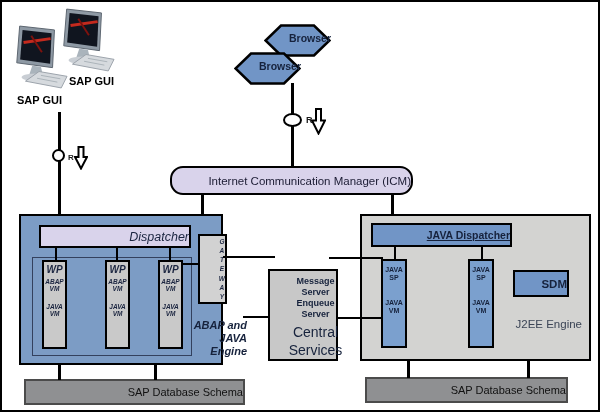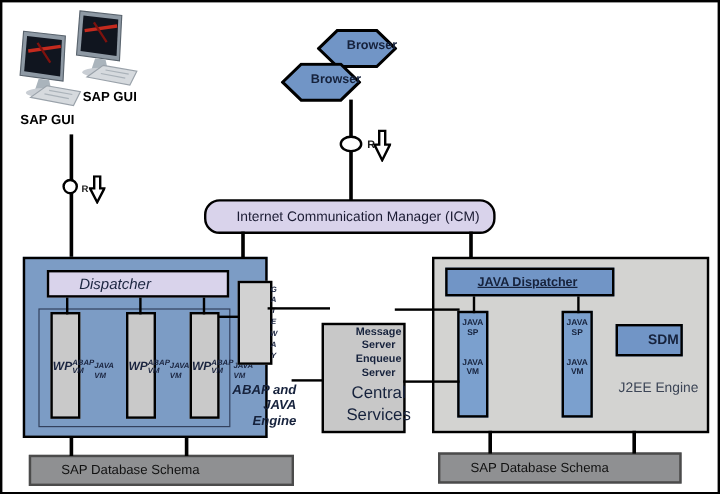--- a/index.html
+++ b/index.html
@@ -4,31 +4,31 @@
 <style>
   html,body{margin:0;padding:0;background:#fff;}
   .canvas{
     position:relative;width:600px;height:412px;background:#fff;
     box-sizing:border-box;border:2px solid #000;overflow:hidden;
     font-family:"Liberation Sans","DejaVu Sans",sans-serif;color:#1b2540;
   }
   .abs{position:absolute;}
   .box{
     position:absolute;box-sizing:border-box;border:2px solid #000;
-    display:flex;align-items:center;justify-content:flex-start;text-align:center;padding-left:25px;
+    display:flex;align-items:center;justify-content:flex-end;text-align:center;padding-left:25px;
   }
   .panel{position:absolute;box-sizing:border-box;border:2.5px solid #000;}
   .ln{position:absolute;background:#000;}
   .lav{background:#D9D3EB;}
   .nodeblue{background:#7195C6;}
   .pre{white-space:pre-line;}
   .lbl{position:absolute;text-align:right;}
   .wp{
     position:absolute;box-sizing:border-box;border:2px solid #000;background:#C9C9C9;
-    display:flex;flex-direction:row;align-items:center;text-align:left;
+    display:flex;flex-direction:column;align-items:center;text-align:center;
   }
   .sp{
     position:absolute;box-sizing:border-box;border:2px solid #000;background:#7BA0CE;
     display:flex;flex-direction:column;align-items:center;text-align:center;color:#16223c;
   }
   .wp-title{font-size:10px;font-weight:bold;margin-top:3px;line-height:1;}
   .wp-sub{font-size:6.5px;line-height:1.15;font-weight:bold;}
   .circ{position:absolute;box-sizing:border-box;background:#fff;border:2px solid #000;border-radius:50%;}
   .rlbl{position:absolute;font-size:9px;font-weight:bold;color:#1a1a1a;}
   svg{display:block;}

